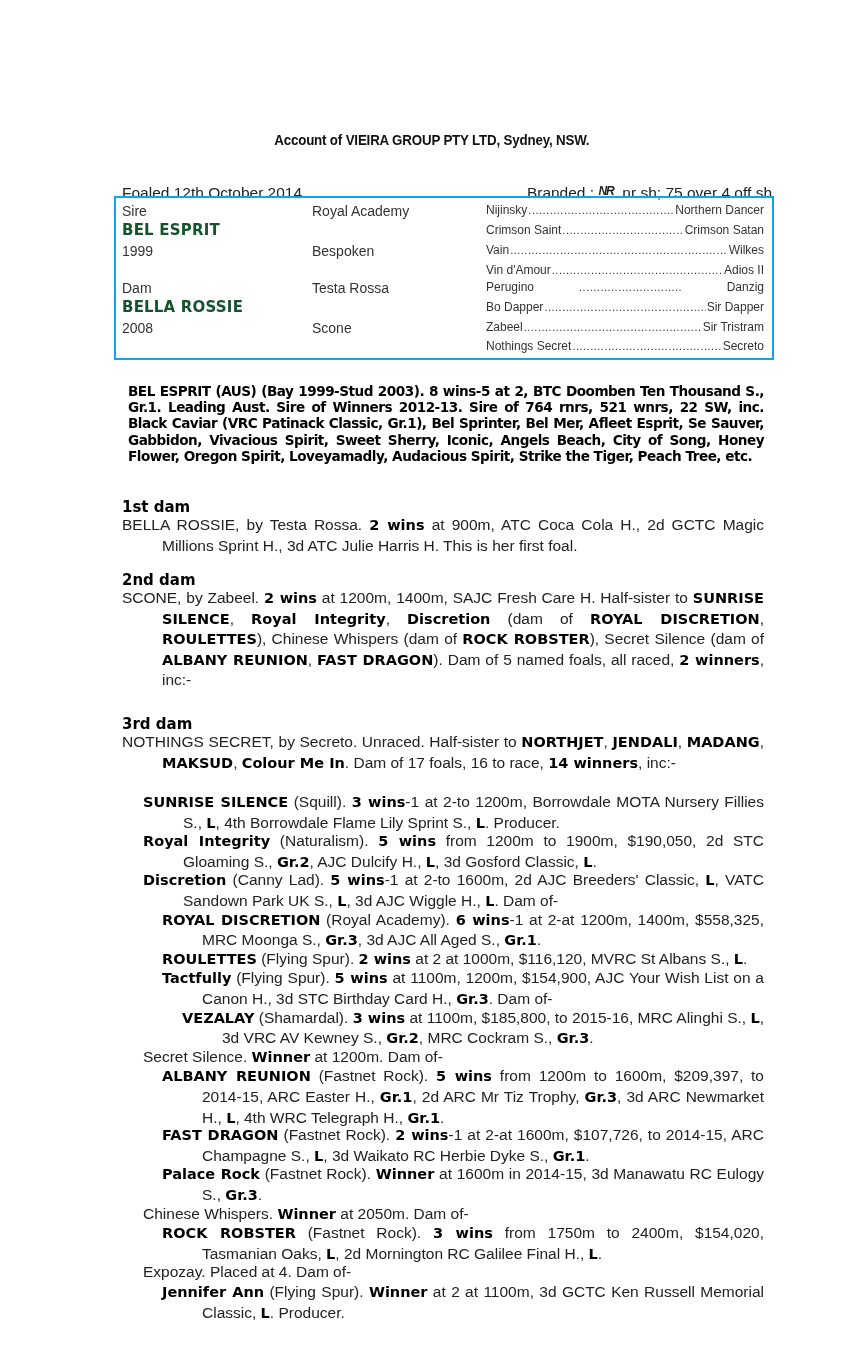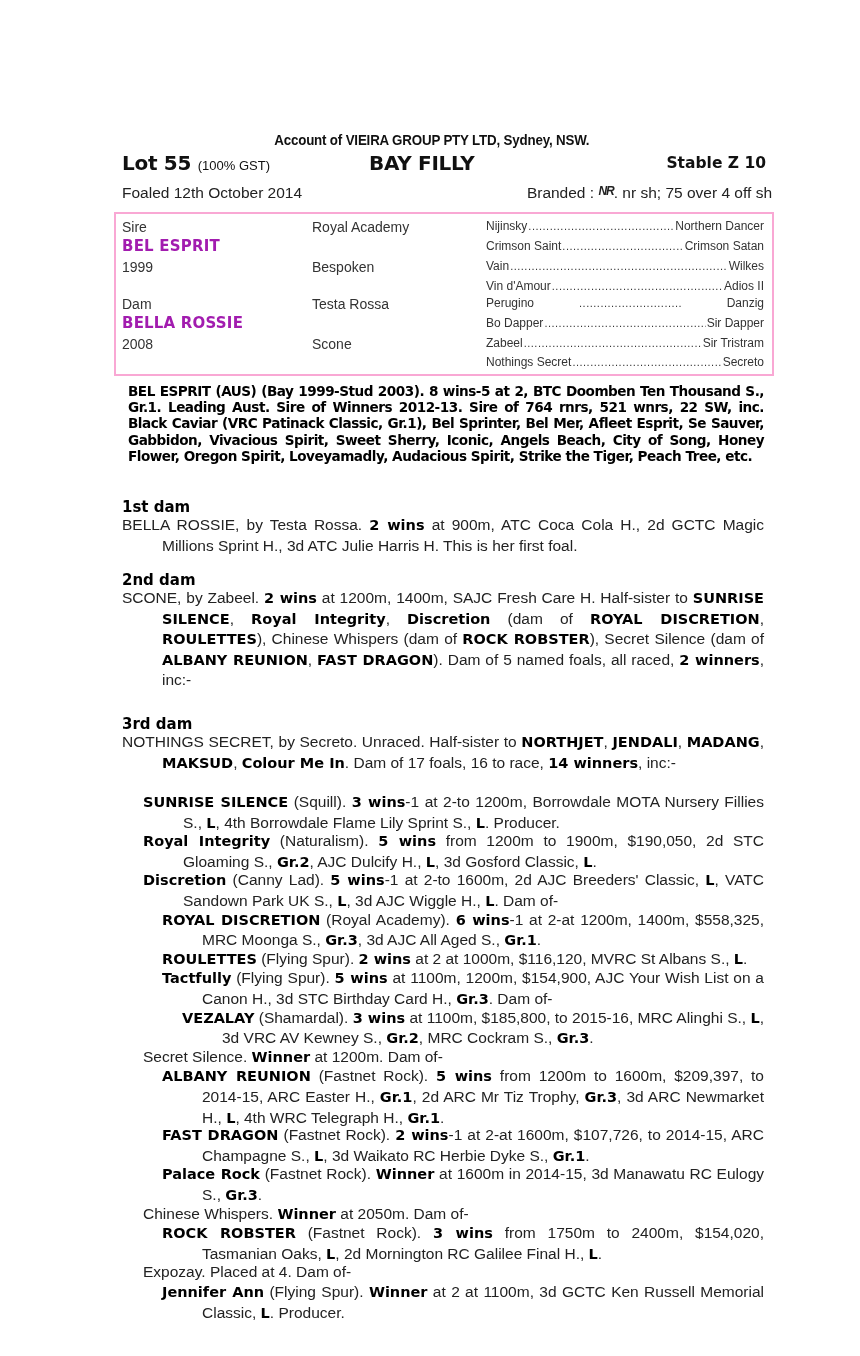--- a/index.html
+++ b/index.html
@@ -8,23 +8,23 @@
   .account { position:absolute; left:0; width:860px; top:100px; text-align:center; font-family:"Liberation Sans", sans-serif; font-weight:bold; font-size:15.5px; letter-spacing:-0.2px; transform:scaleX(0.86); transform-origin:443px 0; }
   .lotrow { position:absolute; left:122px; top:120px; width:650px; height:28px; }
   .lot { position:absolute; left:0; top:0; font-family:"DejaVu Sans", sans-serif; font-weight:bold; font-size:20px; letter-spacing:-0.3px; }
   .lot small { font-family:"Liberation Sans", sans-serif; font-weight:normal; font-size:13px; letter-spacing:0; }
   .horse { position:absolute; left:247px; top:0; font-family:"DejaVu Sans", sans-serif; font-weight:bold; font-size:20px; letter-spacing:-0.3px; }
   .stable { position:absolute; right:6px; top:3px; font-family:"DejaVu Sans", sans-serif; font-weight:bold; font-size:15.5px; }
   .foaled { position:absolute; left:122px; top:153px; font-size:15.5px; color:#222; }
   .branded { position:absolute; right:88px; top:153px; font-size:15.5px; color:#222; }
   .brand-glyph { font-weight:bold; font-size:12px; font-style:italic; display:inline-block; transform:translateY(-3px); letter-spacing:-1px; }
 
-  .pedigree { position:absolute; left:114px; top:181px; width:656px; height:160px; border:2px solid #f9a8d4; box-sizing:content-box; }
+  .pedigree { position:absolute; left:114px; top:165px; width:656px; height:160px; border:2px solid #0ea5e9; box-sizing:content-box; }
   .ped-cell { position:absolute; font-size:14px; color:#333; white-space:nowrap; }
-  .ped-bold { font-family:"DejaVu Sans", sans-serif; font-weight:bold; font-size:15px; color:#a21caf; letter-spacing:0.2px; }
+  .ped-bold { font-family:"DejaVu Sans", sans-serif; font-weight:bold; font-size:15px; color:#14532d; letter-spacing:0.2px; }
   .ped-line { position:absolute; left:370px; width:278px; font-size:12px; color:#333; display:flex; align-items:baseline; white-space:nowrap; }
   .ped-line .dots { flex:1; overflow:hidden; margin:0 1px; }
   .ped-line .dots::before { content:"........................................................................................................"; letter-spacing:0.5px; font-size:11px; }
 
   .sire-para { position:absolute; left:128px; top:352px; width:636px; font-family:"DejaVu Sans", sans-serif; font-weight:bold; font-size:13.6px; line-height:16.2px; text-align:justify; letter-spacing:-0.5px; color:#000; }
 
   .sec-head { position:absolute; left:122px; font-family:"DejaVu Sans", sans-serif; font-weight:bold; font-size:15px; color:#000; }
   .para { position:absolute; width:642px; font-size:15.5px; line-height:19.6px; color:#222; text-align:justify; }
   .para b { font-family:"DejaVu Sans", sans-serif; font-weight:bold; color:#000; font-size:14.5px; }
   .l0 { left:122px; width:642px; padding-left:40px; text-indent:-40px; box-sizing:border-box; }
@@ -33,25 +33,20 @@
   .l3 { left:122px; width:642px; padding-left:100px; text-indent:-40px; box-sizing:border-box; }
   .lsub { left:122px; width:642px; padding-left:61px; text-indent:-40px; box-sizing:border-box; }
 </style>
 </head>
 <body>
 
 <div class="page">
 
   <div class="account">Account of VIEIRA GROUP PTY LTD, Sydney, NSW.</div>
 
-  <div class="lotrow">
-    <div class="lot"><span>Lot 55</span> <small>(100% GST)</small></div>
-    <div class="horse">BAY FILLY</div>
-    <div class="stable">Stable Z 10</div>
-  </div>
 
   <div class="foaled">Foaled 12th October 2014</div>
   <div class="branded"><span>Branded : </span><span class="brand-glyph">NR</span><span>. nr sh; 75 over 4 off sh</span></div>
 
   <div class="pedigree">
     <div class="ped-cell" style="left:6px;top:5px;">Sire</div>
     <div class="ped-cell ped-bold" style="left:6px;top:23px;">BEL ESPRIT</div>
     <div class="ped-cell" style="left:6px;top:45px;">1999</div>
     <div class="ped-cell" style="left:196px;top:5px;">Royal Academy</div>
     <div class="ped-cell" style="left:196px;top:45px;">Bespoken</div>

